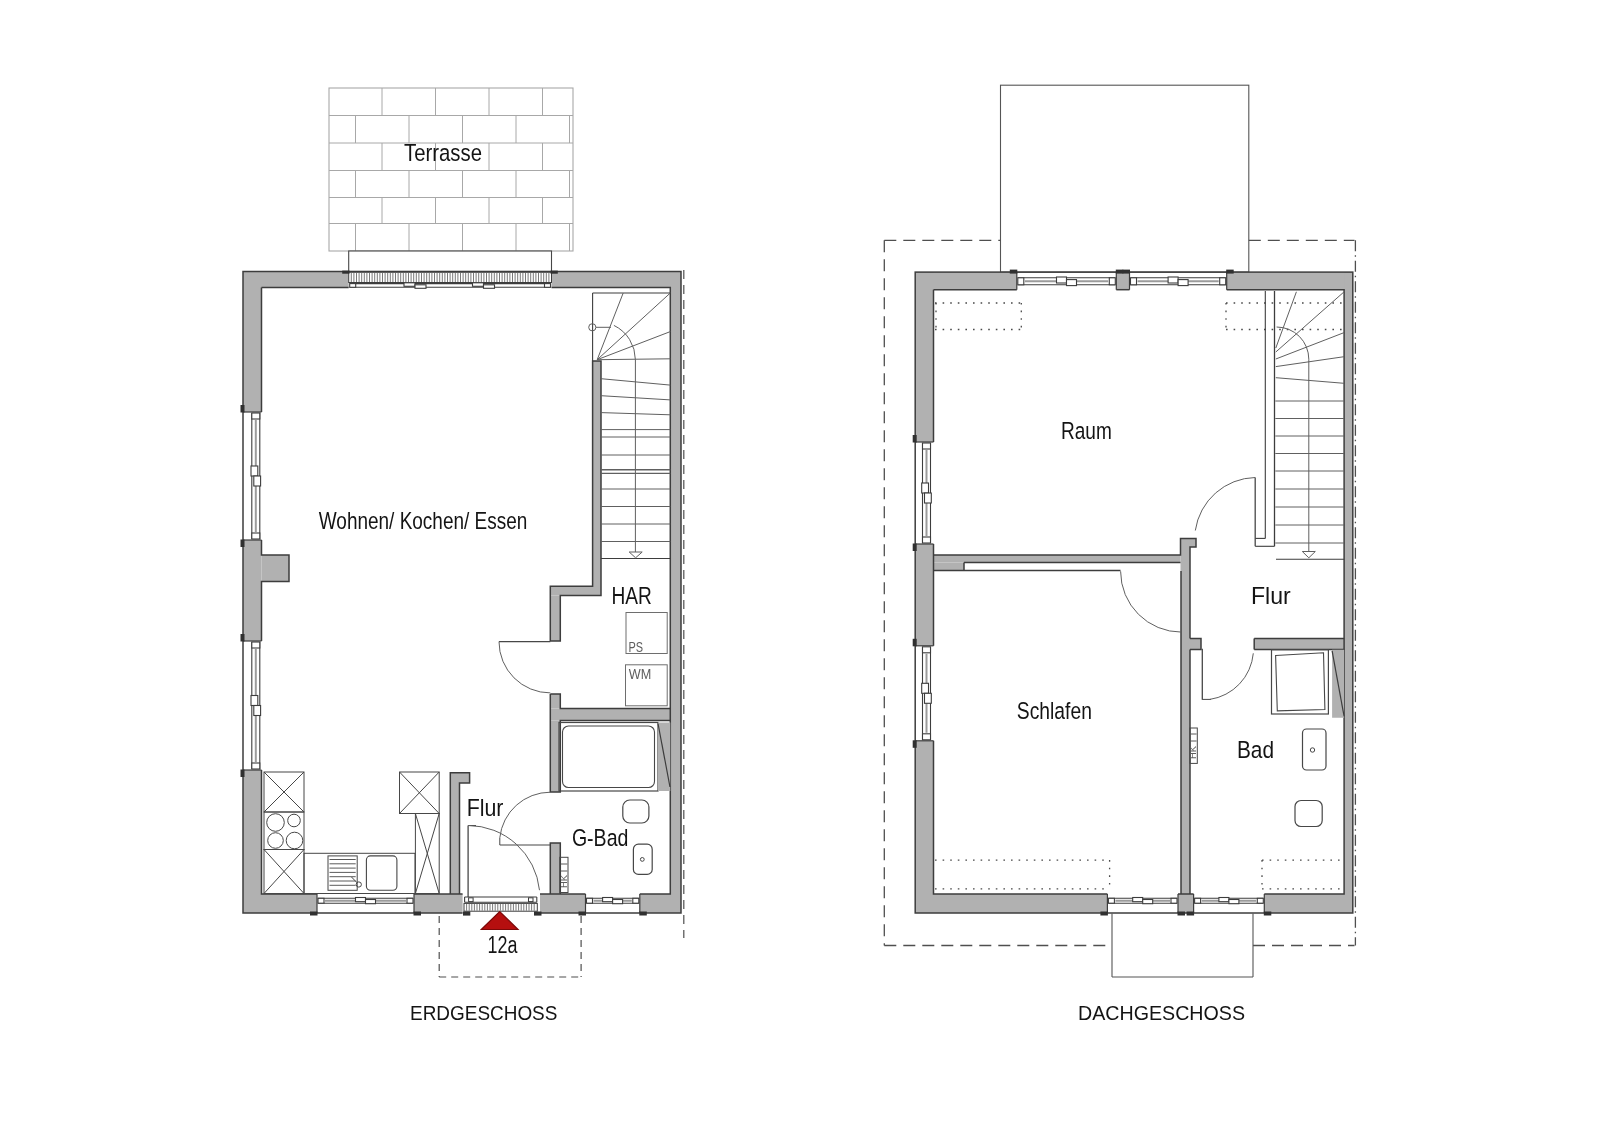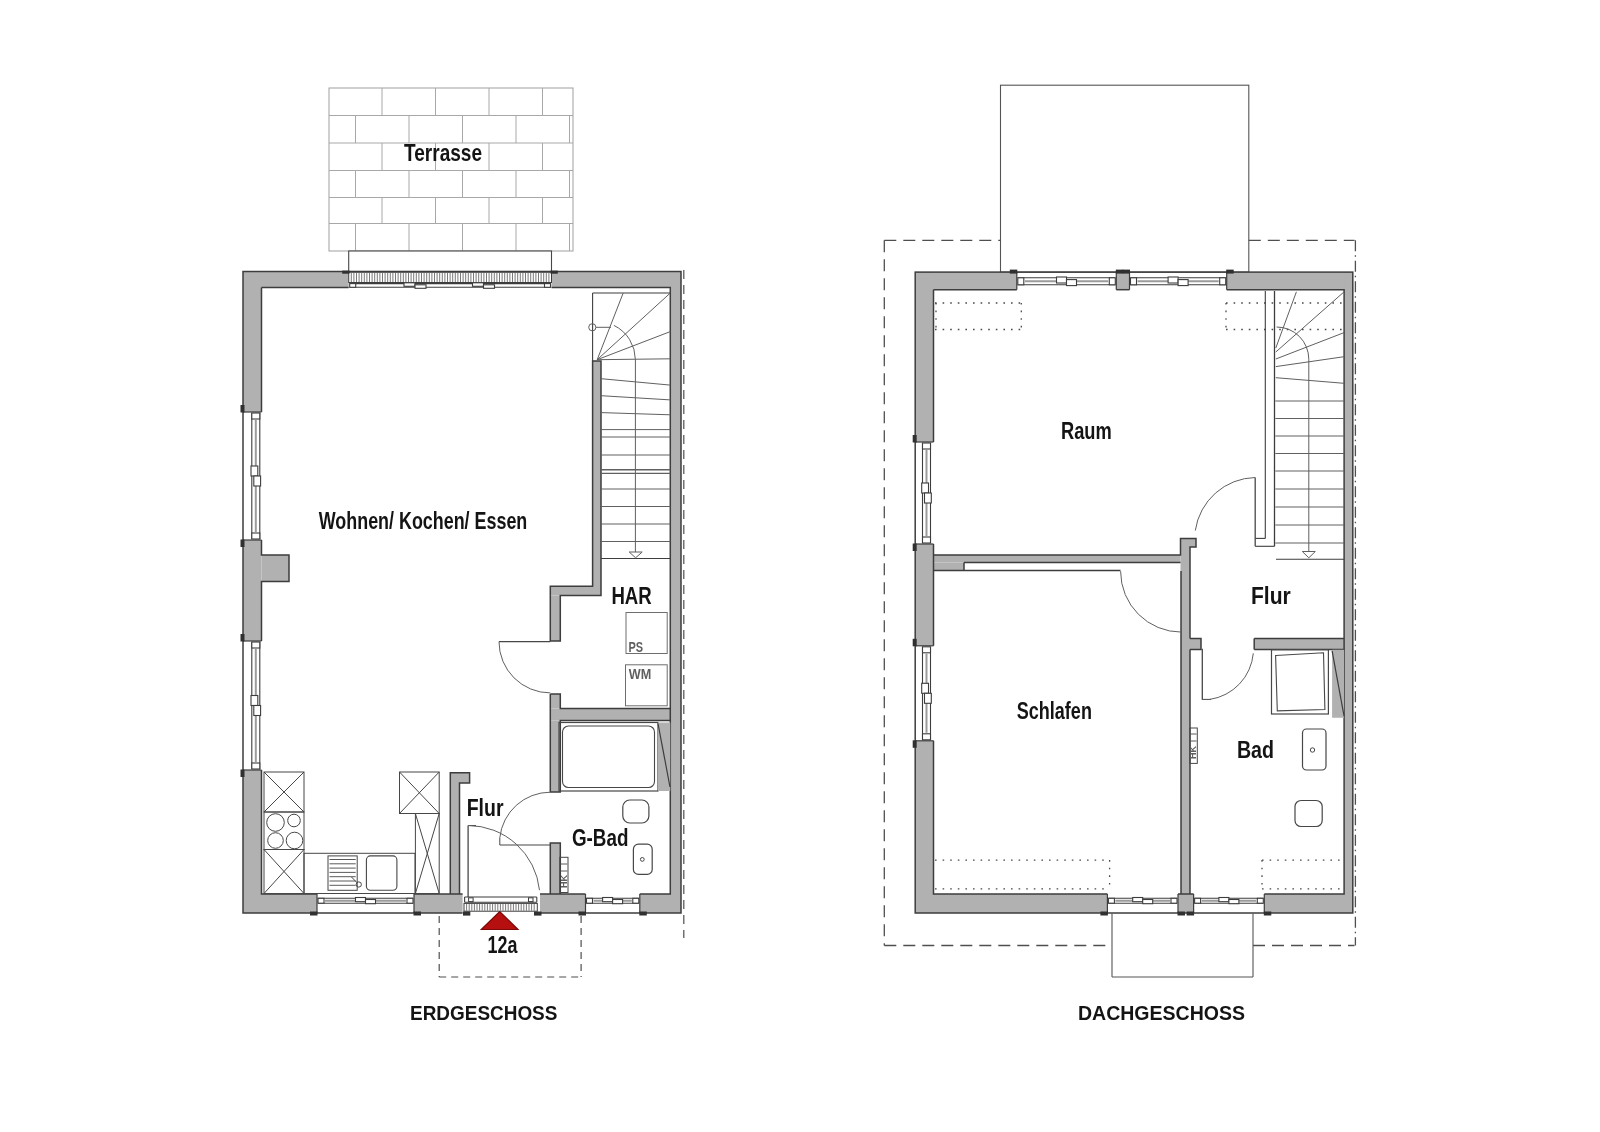--- a/index.html
+++ b/index.html
@@ -2,21 +2,21 @@
 <html><head>
 <meta charset="utf-8">
 <title>Floorplan</title>
 <style>
 html,body{margin:0;padding:0;background:#ffffff;}
 svg{display:block;}
 </style>
 </head>
 <body>
 
-<div style="will-change:transform;width:1516px;height:1132px;font-weight:bold;">
+<div style="will-change:transform;width:1516px;height:1132px;">
 <svg width="1600" height="1132" viewBox="0 0 1600 1132">
 <rect x="0" y="0" width="1600" height="1132" fill="#ffffff"></rect>
 
 <g>
         <rect x="329.0" y="88.0" width="244.0" height="163.0" fill="white" stroke="#a8a8a8" stroke-width="1.1"></rect>
         <line x1="329.0" y1="115.5" x2="573.0" y2="115.5" stroke="#a8a8a8" stroke-width="1.0"></line>
         <line x1="329.0" y1="143.0" x2="573.0" y2="143.0" stroke="#a8a8a8" stroke-width="1.0"></line>
         <line x1="329.0" y1="170.5" x2="573.0" y2="170.5" stroke="#a8a8a8" stroke-width="1.0"></line>
         <line x1="329.0" y1="197.5" x2="573.0" y2="197.5" stroke="#a8a8a8" stroke-width="1.0"></line>
         <line x1="329.0" y1="223.5" x2="573.0" y2="223.5" stroke="#a8a8a8" stroke-width="1.0"></line>

